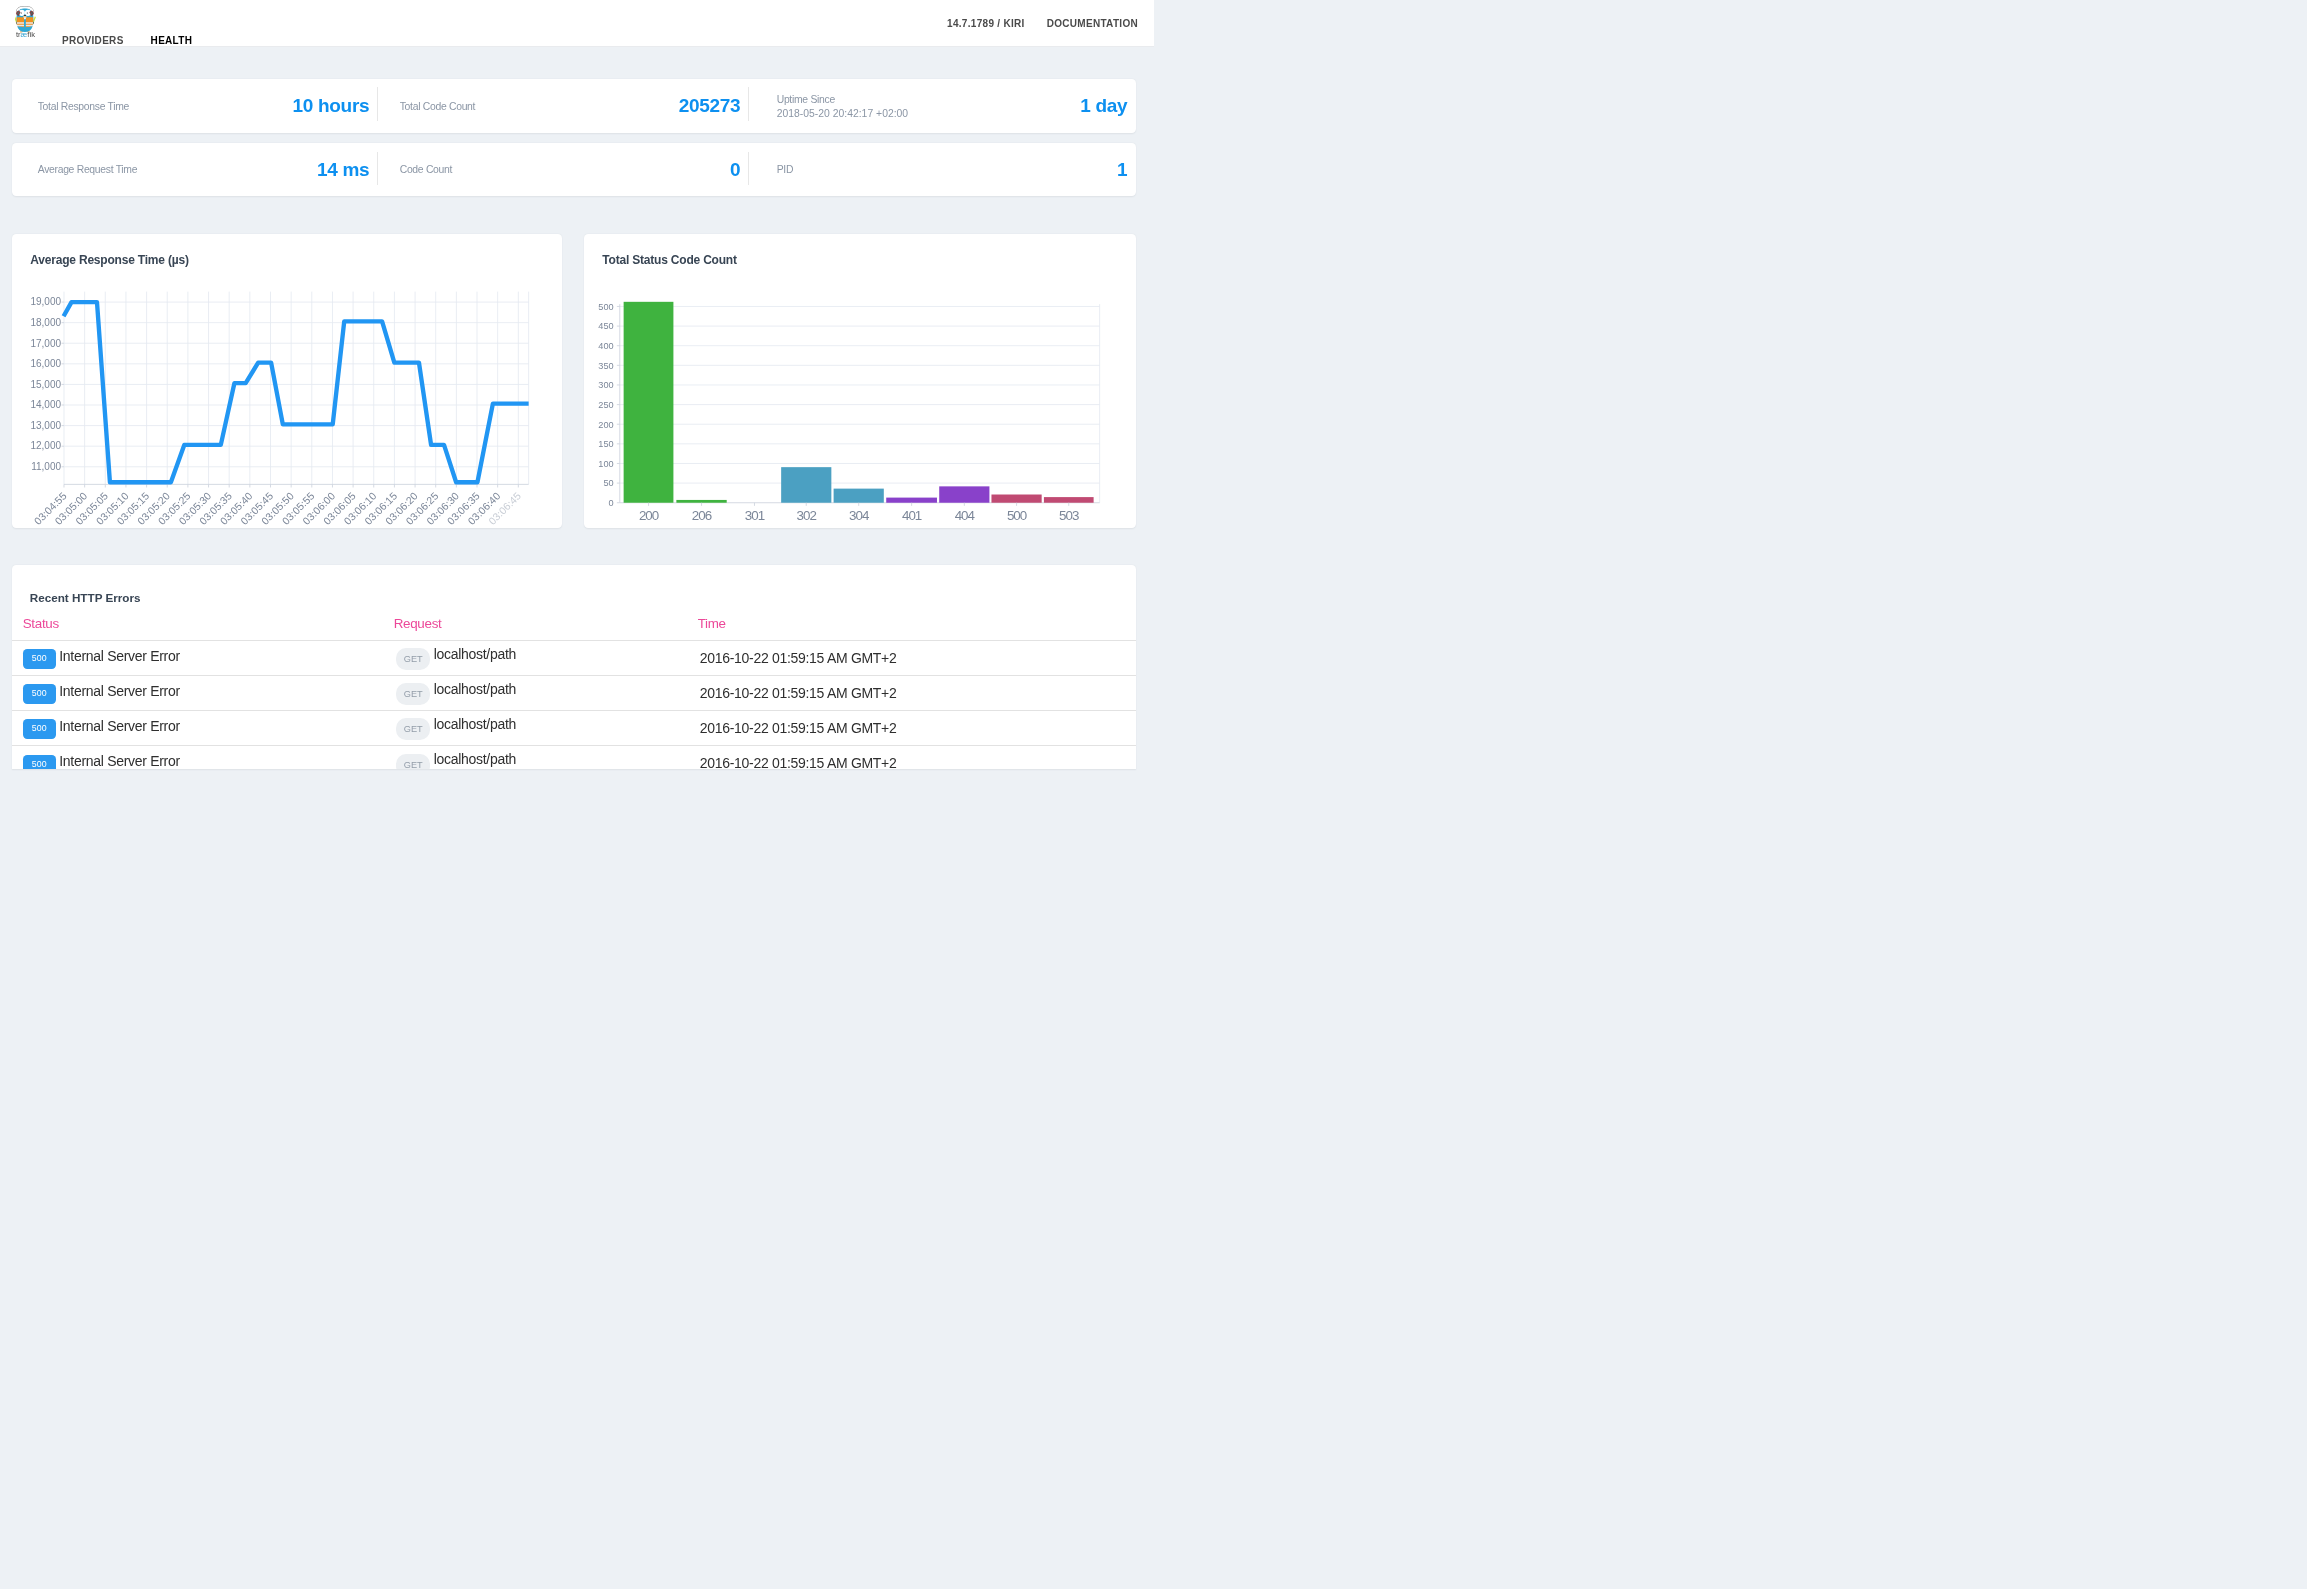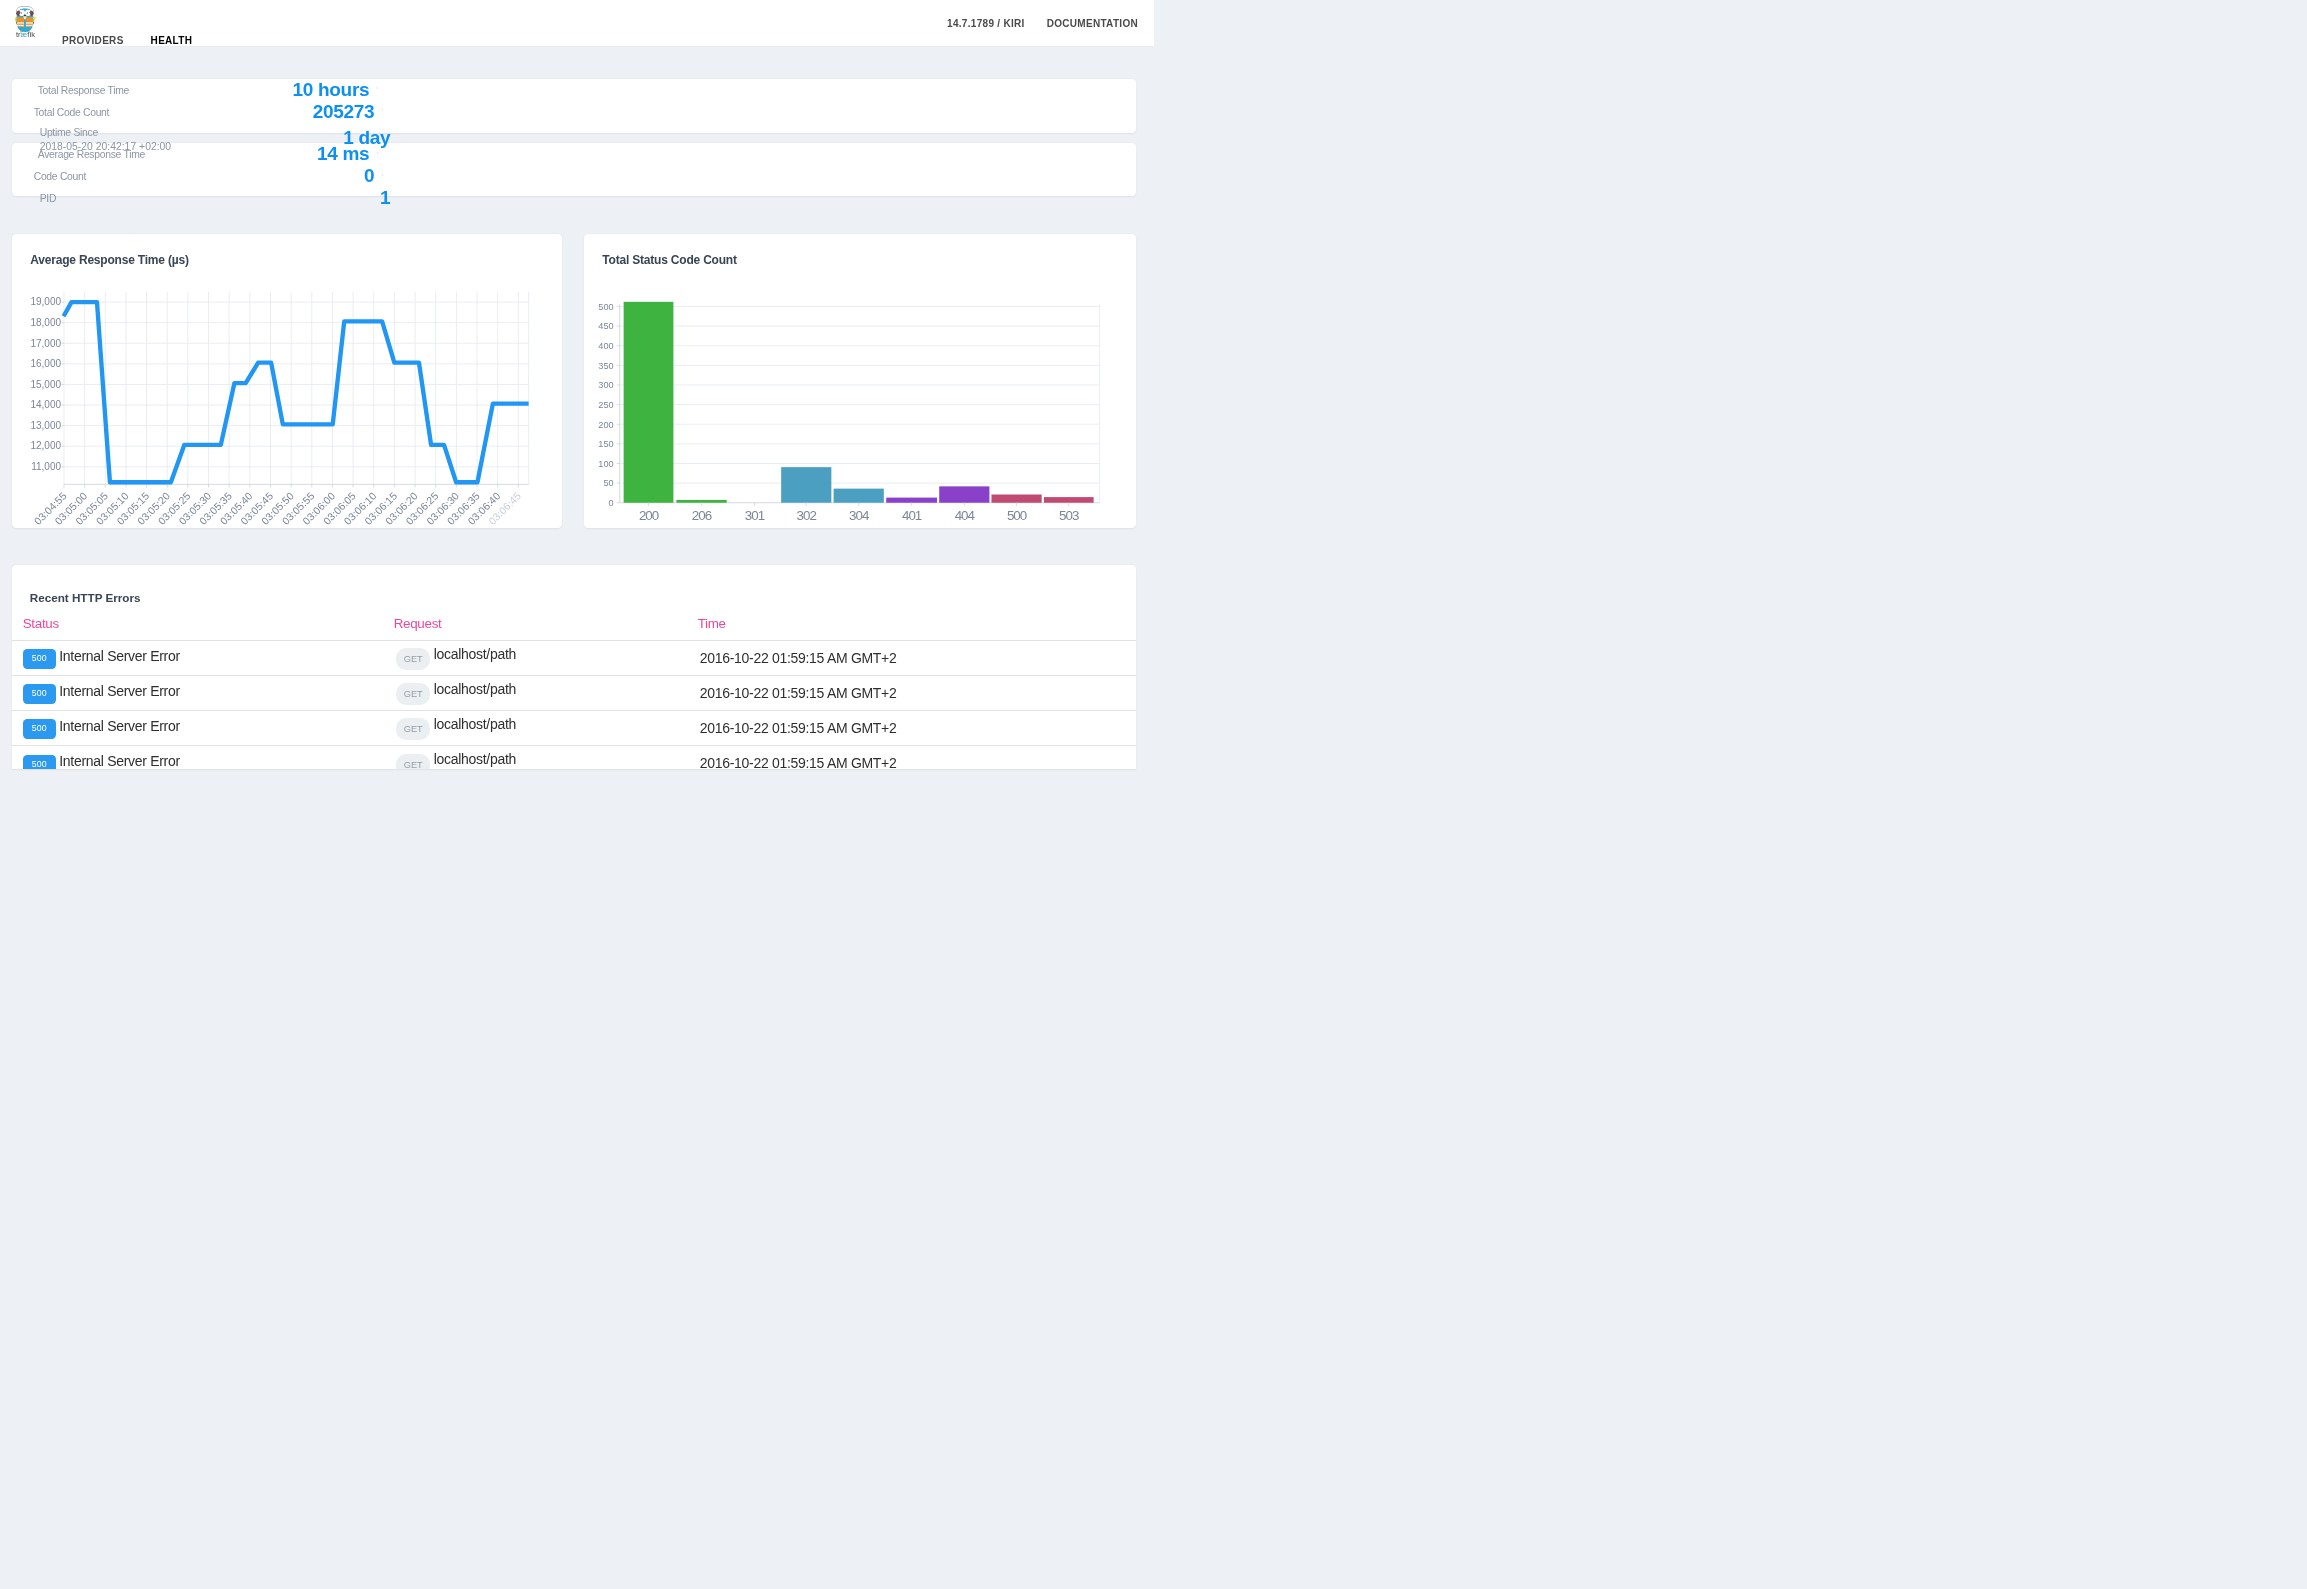--- a/index.html
+++ b/index.html
@@ -7,21 +7,21 @@
   font-family:"Liberation Sans", sans-serif; }
 .nav { height:47px; background:#fff; border-bottom:0.8px solid #e9ebee;
   display:flex; align-items:center; position:relative; }
 .logo { position:absolute; left:14.6px; top:5.9px; width:50px; height:38px; }
 .navlink { font-weight:bold; font-size:10px; letter-spacing:0.3px; color:#4a4a4a; }
 .nav-left { position:absolute; left:62px; top:0; height:46px; display:flex; align-items:flex-end; gap:27px; }
 .nav-right { position:absolute; right:16px; top:0; height:46px; display:flex; align-items:center; gap:22px; }
 .active { color:#000; }
 .wrap { margin-left:11.7px; width:1124px; }
 .statcard { background:#fff; border-radius:4.2px; box-shadow:0 0.8px 1.7px rgba(40,50,60,.08);
-  display:flex;flex-direction:column; }
+  display:flex; }
 .card1 { margin-top:32px; height:54px; }
 .card2 { margin-top:10.4px; height:53px; }
 .scol { display:flex; align-items:center; justify-content:space-between;
   padding:0 8.4px 0 26px; position:relative; }
 .scol1 { width:366px; } .scol2 { width:371px; padding-left:22px;gap:44px; } .scol3 { width:387px; padding-left:28px; }
 .sep:after { content:""; position:absolute; right:0; top:8.4px; bottom:11.7px; width:0.8px; background:#e7e7e7; }
 .slabel { color:#8b96a5; font-size:10.4px; letter-spacing:-0.3px; }
 .sval { color:#0d90f0; font-size:19px; font-weight:bold; letter-spacing:-0.3px; }
 .up2 { line-height:14px; margin-top:2.5px; }
 .up2 .d2 { font-size:10.4px; letter-spacing:0; }
@@ -94,21 +94,21 @@
         <span class="slabel">Total Code Count</span>
         <span class="sval">205273</span>
       </div>
     <div class="scol scol3">
         <span class="slabel up2">Uptime Since<br><span class="d2">2018-05-20 20:42:17 +02:00</span></span>
         <span class="sval">1 day</span>
       </div>
   </div>
   <div class="statcard card2">
     <div class="scol scol1 sep">
-        <span class="slabel">Average Response Time</span>
+        <span class="slabel">Average Request Time</span>
         <span class="sval">14 ms</span>
       </div>
     <div class="scol scol2 sep">
         <span class="slabel">Code Count</span>
         <span class="sval">0</span>
       </div>
     <div class="scol scol3">
         <span class="slabel">PID</span>
         <span class="sval">1</span>
       </div>

